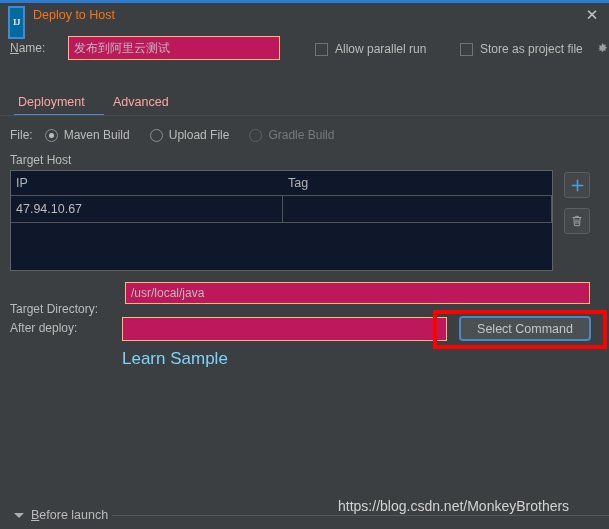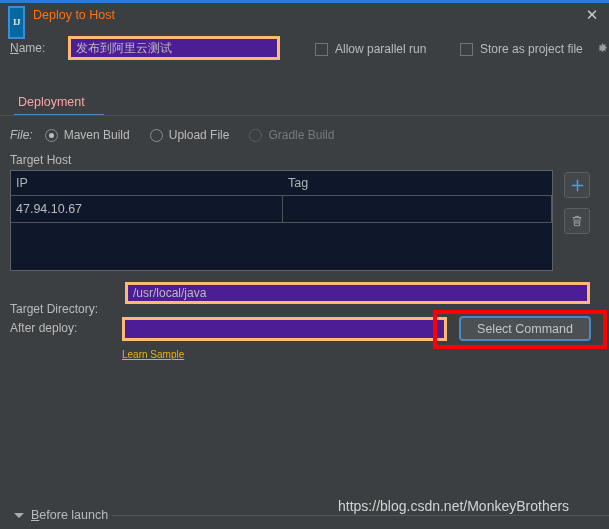--- a/index.html
+++ b/index.html
@@ -73,22 +73,22 @@
   }
 
   
   .lbl {
     color: #bbbbbb;
     white-space: nowrap;
   }
   .lbl u { text-decoration: underline; }
 
   .txtfield {
-    background: #4c1d95;
-    border: 3px solid #fdba74;
+    background: #be185d;
+    border: 1px solid #fdba74;
     box-sizing: border-box;
     color: #bbbbbb;
     font-size: 12px;
     padding: 0 5px;
     display: flex;
     align-items: center;
     white-space: nowrap;
     overflow: hidden;
   }
 
@@ -163,21 +163,21 @@
   }
   #tab-divider {
     position: absolute;
     left: 0; top: 25px;
     width: 609px; height: 1px;
     background: #4a4d4f;
   }
 
   
   #file-row { left: 10px; top: 128px; gap: 0; }
-  #file-row .lbl.head { margin-right: 12px; font-style: italic; }
+  #file-row .lbl.head { margin-right: 12px; }
   .radio-item { display: flex; align-items: center; gap: 6px; margin-right: 20px; }
   .radio-item .txt { color: #bbbbbb; white-space: nowrap; }
   .radio-item.disabled .txt { color: #757a7c; }
 
   
   #target-host-label { left: 10px; top: 153px; }
 
   #host-table {
     position: absolute;
     left: 10px; top: 170px;
@@ -272,24 +272,23 @@
     position: absolute;
     left: 433px; top: 310px;
     width: 174px; height: 39px;
     border: 4px solid #fe0000;
     box-sizing: border-box;
     pointer-events: none;
   }
   #learn-sample {
     position: absolute;
     left: 122px; top: 349px;
-    color: #eab308;
-    font-size: 10px;
+    color: #7dd3fc;
+    font-size: 17px;
     cursor: default;
-    text-decoration: underline;
   }
 
   
   #watermark {
     position: absolute;
     left: 338px; top: 498px;
     font-size: 14px;
     color: #d3d3d3;
     white-space: nowrap;
   }
@@ -346,20 +345,21 @@
 
 <div id="gear-icon">
   <svg width="11" height="11" viewBox="0 0 16 16" aria-hidden="true">
     <path fill="#9a9e9f" d="M8 5.2A2.8 2.8 0 1 0 8 10.8 2.8 2.8 0 0 0 8 5.2zm0 1.6a1.2 1.2 0 1 1 0 2.4 1.2 1.2 0 0 1 0-2.4z"></path>
     <path fill="#9a9e9f" d="M7.1 0.6h1.8l.25 1.8 1.1.45 1.45-1.1 1.27 1.27-1.1 1.45.45 1.1 1.8.25v1.8l-1.8.25-.45 1.1 1.1 1.45-1.27 1.27-1.45-1.1-1.1.45-.25 1.8H7.1l-.25-1.8-1.1-.45-1.45 1.1-1.27-1.27 1.1-1.45-.45-1.1-1.8-.25V7.1l1.8-.25.45-1.1-1.1-1.45L4.3 3.03l1.45 1.1 1.1-.45z"></path>
   </svg>
 </div>
 
 <div id="tabs">
   <div class="tab" id="tab-deployment">Deployment</div>
+  <div class="tab" id="tab-advanced">Advanced</div>
   <div id="tab-underline"></div>
   <div id="tab-divider"></div>
 </div>
 
 <div class="row" id="file-row">
   <span class="lbl head">File:</span>
 
   <span class="radio-item">
     <span class="radio checked"></span>
     <span class="txt">Maven Build</span>

